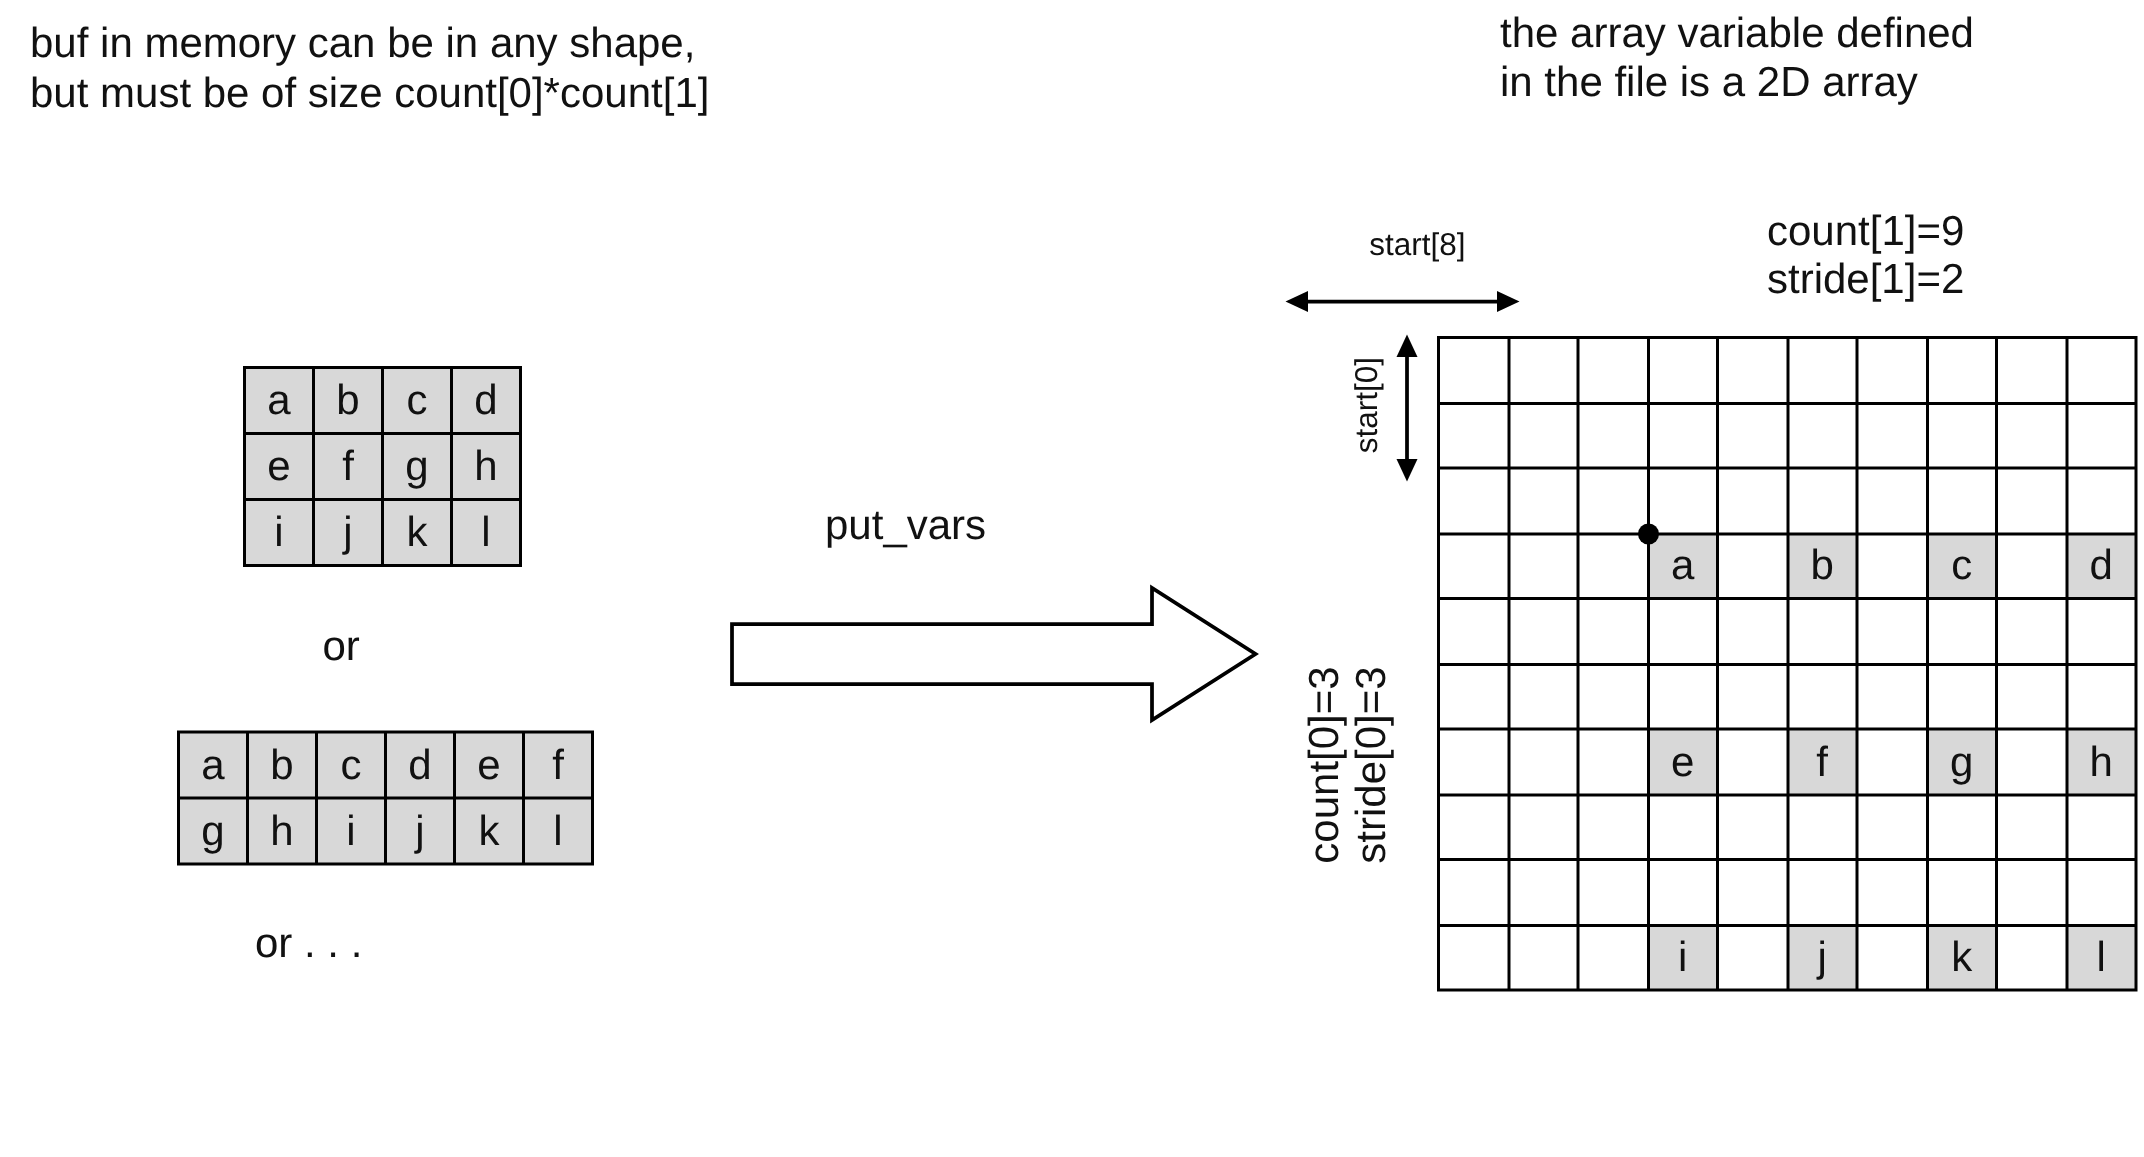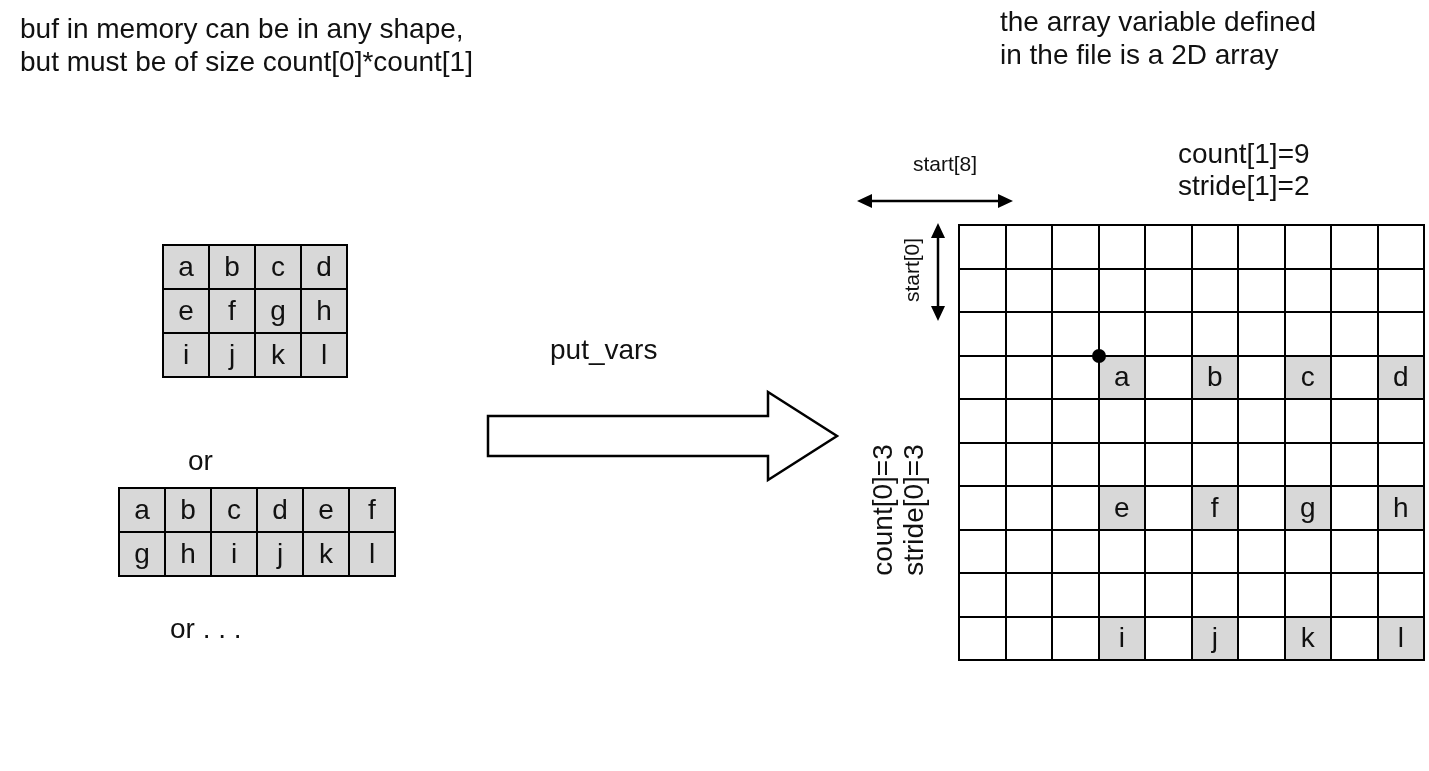--- a/index.html
+++ b/index.html
@@ -46,21 +46,21 @@
     font-size: 28px;
   }
   .file-cell.filled { background: var(--cell-fill, #d8d8d8); }
 
   .small-label { font-size: 21px; text-align: center; }
   .rot { transform: rotate(-90deg); transform-origin: center center; }
 
   #buf-note   { left: 20px;  top: 12px;  width: 530px; }
   #file-note  { left: 1000px; top: 5px;   width: 430px; }
   #mem-grid-0 { left: 162px; top: 244px; }
-  #or-label   { left: 188px; top: 414px; width: 110px; margin-top: 30px; }
+  #or-label   { left: 215px; top: 414px; width: 110px; }
   #mem-grid-1 { left: 118px; top: 487px; }
   #or-more    { left: 170px; top: 612px; width: 170px; }
   #put-vars   { left: 550px; top: 333px; width: 200px; }
   #big-arrow  { left: 485px; top: 386px; }
 
   #start1-label { left: 875px; top: 152px; width: 140px; }
   #start1-arrow { left: 855px; top: 190px; }
   #count-stride-1 { left: 1178px; top: 138px; font-size: 28px; line-height: 32px; text-align: left; }
   #start0-arrow { left: 926px; top: 221px; }
   #start0-label { left: 856px; top: 259px; width: 110px; height: 22px; }

